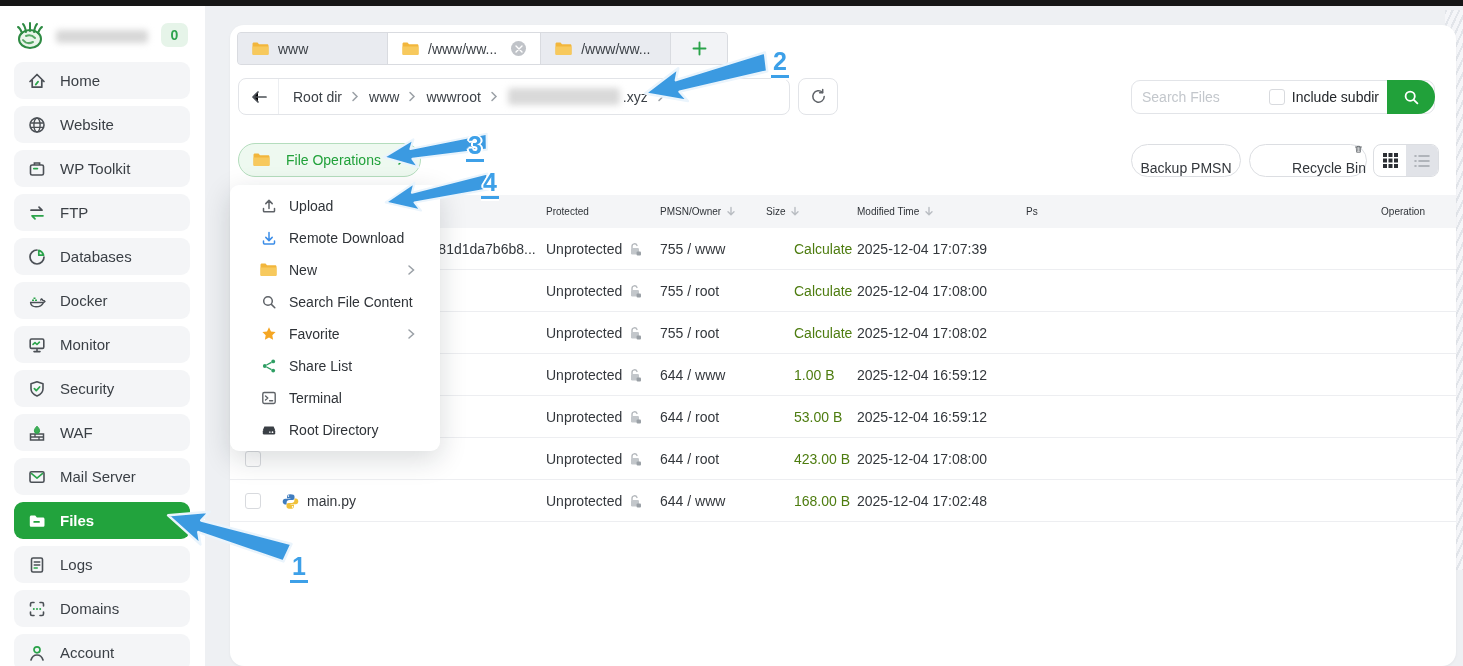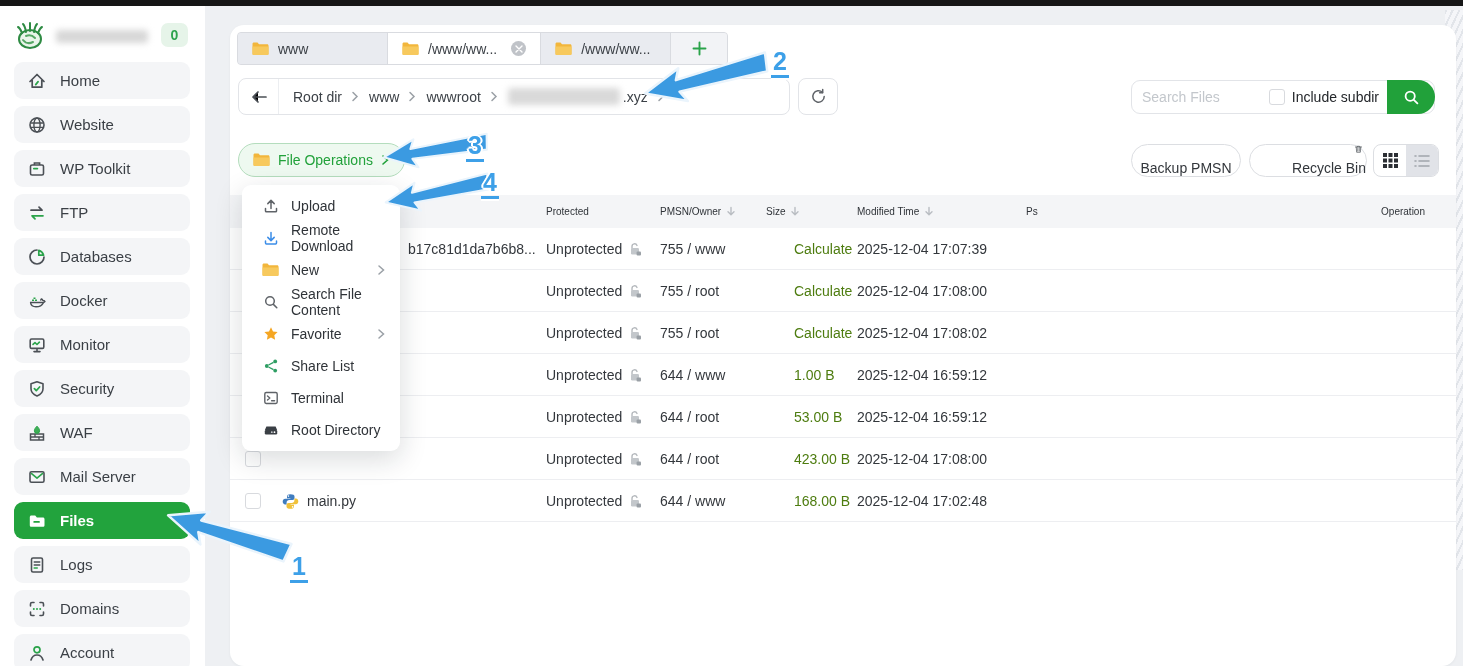--- a/index.html
+++ b/index.html
@@ -50,21 +50,21 @@
   .searchbox { position:absolute; left:901px; top:55px; width:304px; height:34px; border:1px solid #e2e4e8; border-radius:9px;
     display:flex; align-items:center; background:#fff; }
   .searchbox input { border:none; outline:none; flex:1; padding:0 10px; font-size:14px; color:#3c4147; font-family:"Liberation Sans",sans-serif; background:transparent; min-width:0; }
   .searchbox input::placeholder { color:#c3c7cc; }
   .subdir { display:flex; align-items:center; gap:7px; font-size:14px; color:#23262a; margin-right:8px; white-space:nowrap; }
   .cbx { width:16px; height:16px; border:1px solid #d8dade; border-radius:3px; background:#fff; cursor:pointer; }
   .search-btn { width:48px; height:34px; margin:-1px -1px -1px 0; background:#21a13a; border:none; border-radius:0 17px 17px 0;
     display:flex; align-items:center; justify-content:center; cursor:pointer; }
 
   
-  .fileops-btn { position:absolute; left:8px; top:118px; height:34px; padding:0 14px; display:flex; align-items:center; gap:8px;
+  .fileops-btn { position:absolute; left:8px; top:118px; height:34px; padding:0 14px; display:flex; align-items:center; gap:16px;
     background:#eef9f0; border:1px solid #b4ddbd; border-radius:17px; color:#21a13a; font-size:14px; cursor:pointer; }
   .pillbtn { position:absolute; top:119px; height:33px; background:#fff; border:1px solid #dcdee2; border-radius:17px;
     display:flex; align-items:flex-end; justify-content:center; gap:7px; font-size:14px; color:#33373c; cursor:pointer; }
   .backup { left:901px; width:110px; }
   .recycle { left:1019px; width:118px;flex-direction:column; }
   .viewtoggle { position:absolute; left:1143px; top:119px; width:66px; height:33px; border:1px solid #dcdee2; border-radius:8px;
     display:flex; overflow:hidden; background:#fff; }
   .vt { flex:1; display:flex; align-items:center; justify-content:center; cursor:pointer; }
   .vt.pressed { background:#e1e3e8; }
 
@@ -73,22 +73,22 @@
   .th { position:absolute; top:0; height:33px; display:flex; align-items:center; gap:5px; font-size:10px; color:#2f3338; font-weight:500; }
   .h-prot { left:316px; } .h-pmsn { left:430px; } .h-size { left:536px; } .h-mod { left:627px; } .h-ps { left:768px;margin-left:28px; }
   .h-op { right:31px; }
   .trow { position:absolute; left:0; width:1226px; height:42px; border-bottom:1px solid #edeef1; background:#fff; }
   .cell { position:absolute; top:0; height:42px; display:flex; align-items:center; font-size:14px; color:#33373c; }
   .c-check { left:15px; } .c-icon { left:52px; } .c-name { left:72px; }
   .c-prot { left:316px; gap:6px; } .c-pmsn { left:430px; } .c-size { left:564px; color:#4d7c0f; } .c-mod { left:627px; }
   .r1pad { padding-left:106px; }
 
   
-  .menu { position:absolute; left:12px; top:160px; width:158px; background:#fff; border-radius:9px; z-index:10;
-    box-shadow:0 8px 28px rgba(20,30,40,.16); padding:5px 2px; }
+  .menu { position:absolute; left:0; top:160px; width:210px; background:#fff; border-radius:9px; z-index:10;
+    box-shadow:0 8px 28px rgba(20,30,40,.16); padding:5px 12px; }
   .mi { height:32px; display:flex; align-items:center; padding:0 12px 0 18px; font-size:14px; color:#2f3338; cursor:pointer; }
   .mi .micon { width:17px; display:flex; justify-content:center; }
   .mi .mlbl { margin-left:12px; flex:1; }
 
   
   .anno { position:absolute; z-index:30; pointer-events:none; }
   .num { position:absolute; z-index:31; font-size:25px; font-weight:700; color:#3da0e8; pointer-events:none;
     text-shadow:-2px 0 #fff,2px 0 #fff,0 -2px #fff,0 2px #fff,-1px -1px #fff,1px 1px #fff,1px -1px #fff,-1px 1px #fff; }
   .num::after { content:""; position:absolute; left:-2px; bottom:-2px; width:18px; height:3px; background:#3da0e8; box-shadow:0 2px 0 #fff; }
 </style>

